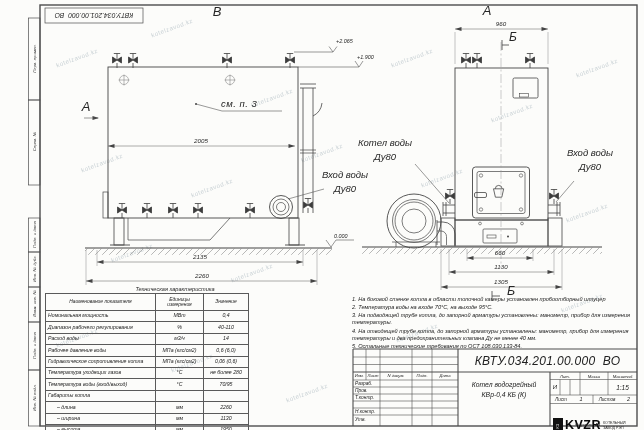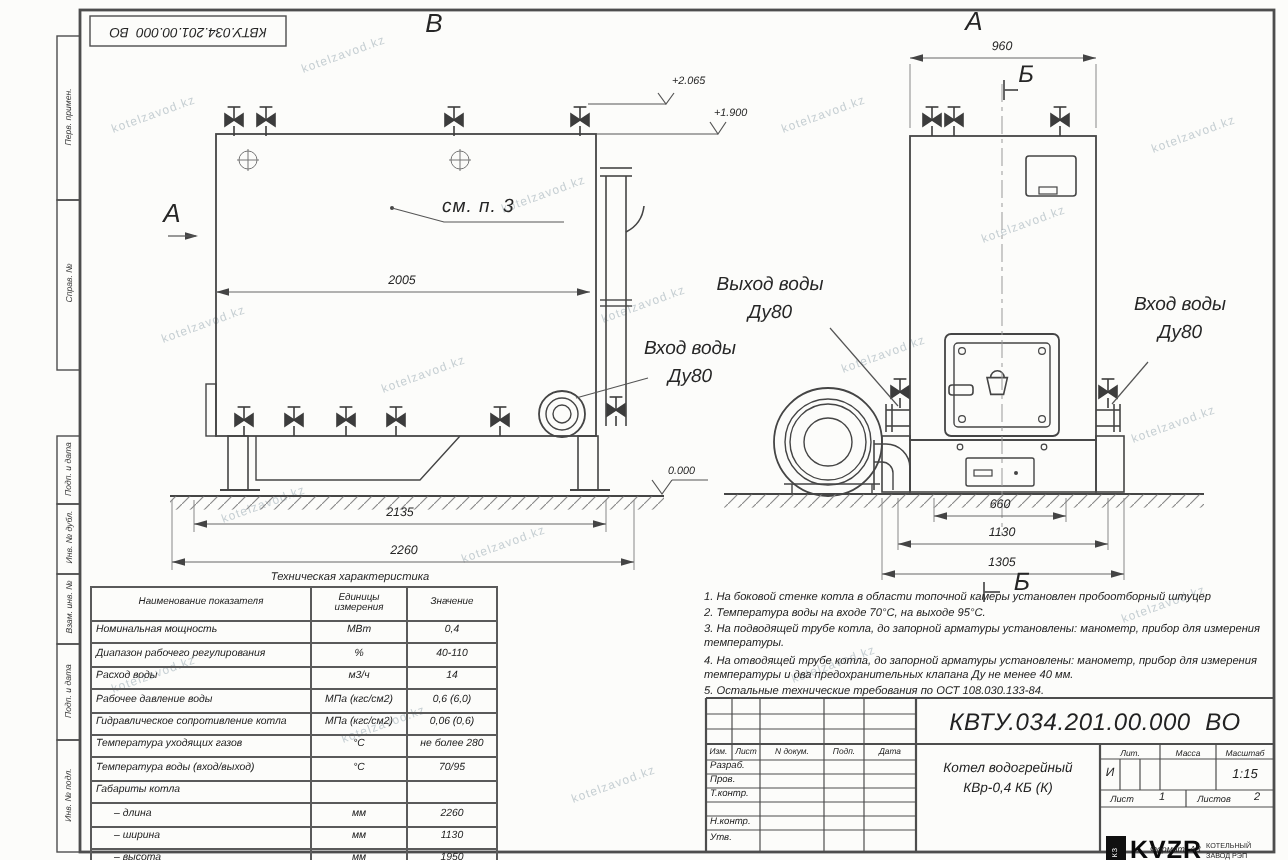--- a/index.html
+++ b/index.html
@@ -288,21 +288,21 @@
   <div class="t c" style="left:460px;top:249.5px;width:80px;font-size:6.2px;">660</div>
   <div class="t c" style="left:461px;top:263.5px;width:80px;font-size:6.2px;">1130</div>
   <div class="t c" style="left:461px;top:278.5px;width:80px;font-size:6.2px;">1305</div>
 
   <div class="t" style="left:336px;top:38px;font-size:5.4px;">+2.065</div>
   <div class="t" style="left:357px;top:53.5px;font-size:5.4px;">+1.900</div>
   <div class="t" style="left:334px;top:232.5px;font-size:5.4px;">0.000</div>
 
   <div class="t c" style="left:314px;top:169.5px;width:62px;font-size:9.5px;">Вход воды</div>
   <div class="t c" style="left:314px;top:183.5px;width:62px;font-size:9.5px;">Ду80</div>
-  <div class="t c" style="left:349px;top:137.5px;width:72px;font-size:9.5px;">Выход воды</div>
+  <div class="t c" style="left:349px;top:137.5px;width:72px;font-size:9.5px;">Котел воды</div>
   <div class="t c" style="left:349px;top:151.5px;width:72px;font-size:9.5px;">Ду80</div>
   <div class="t c" style="left:556px;top:147.5px;width:68px;font-size:9.5px;">Вход воды</div>
   <div class="t c" style="left:556px;top:162px;width:68px;font-size:9.5px;">Ду80</div>
 
   <div class="t c" style="left:95px;top:285.5px;width:160px;font-size:5.6px;">Техническая характеристика</div>
   <table id="spec">
     <colgroup>
         <col style="width:110px">
         <col style="width:48px">
         <col style="width:45px">

